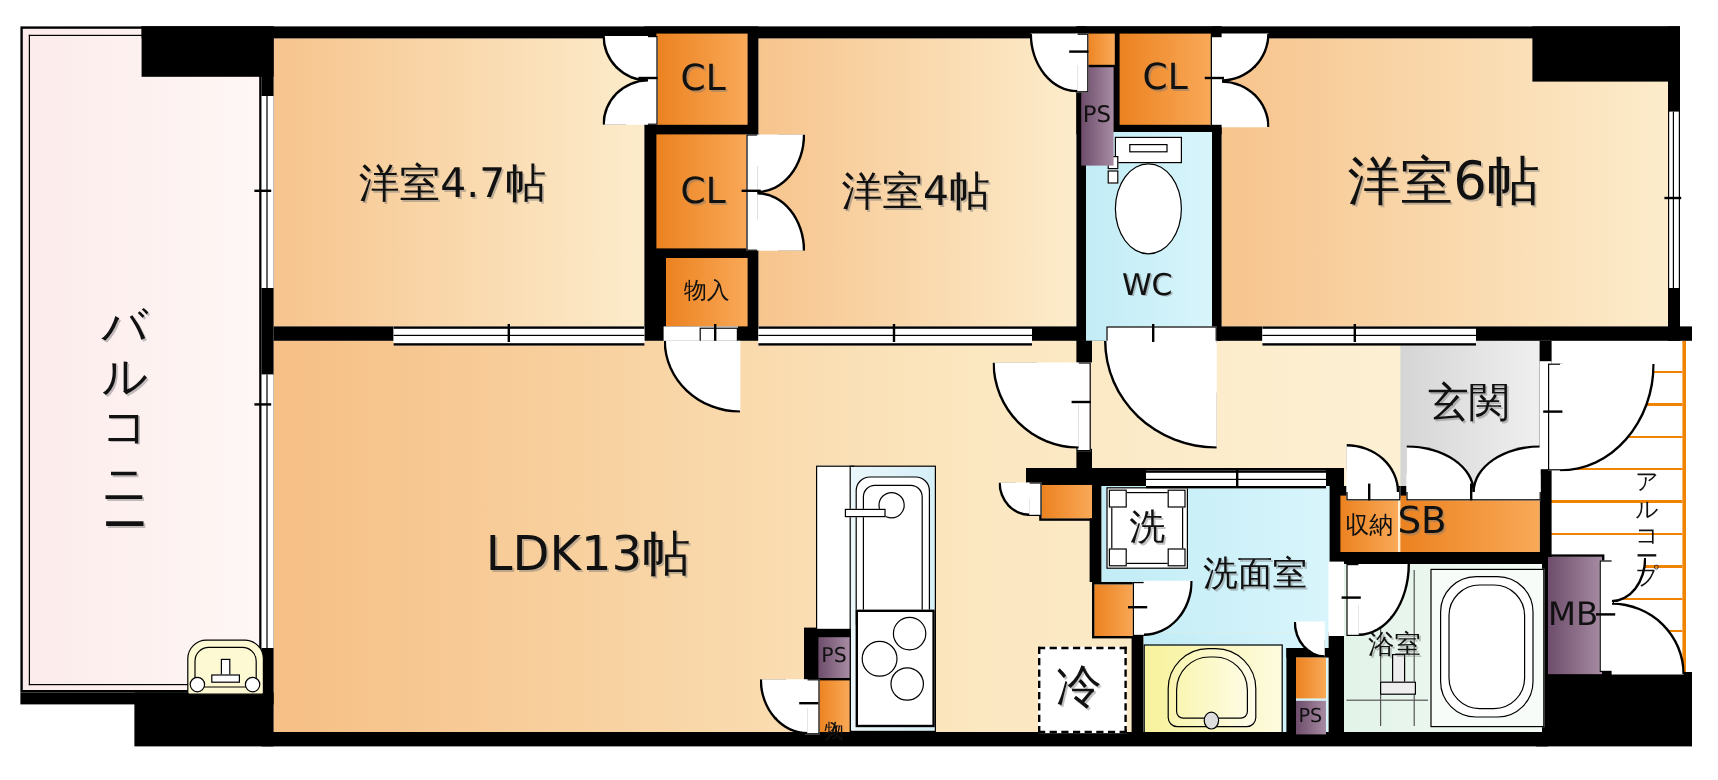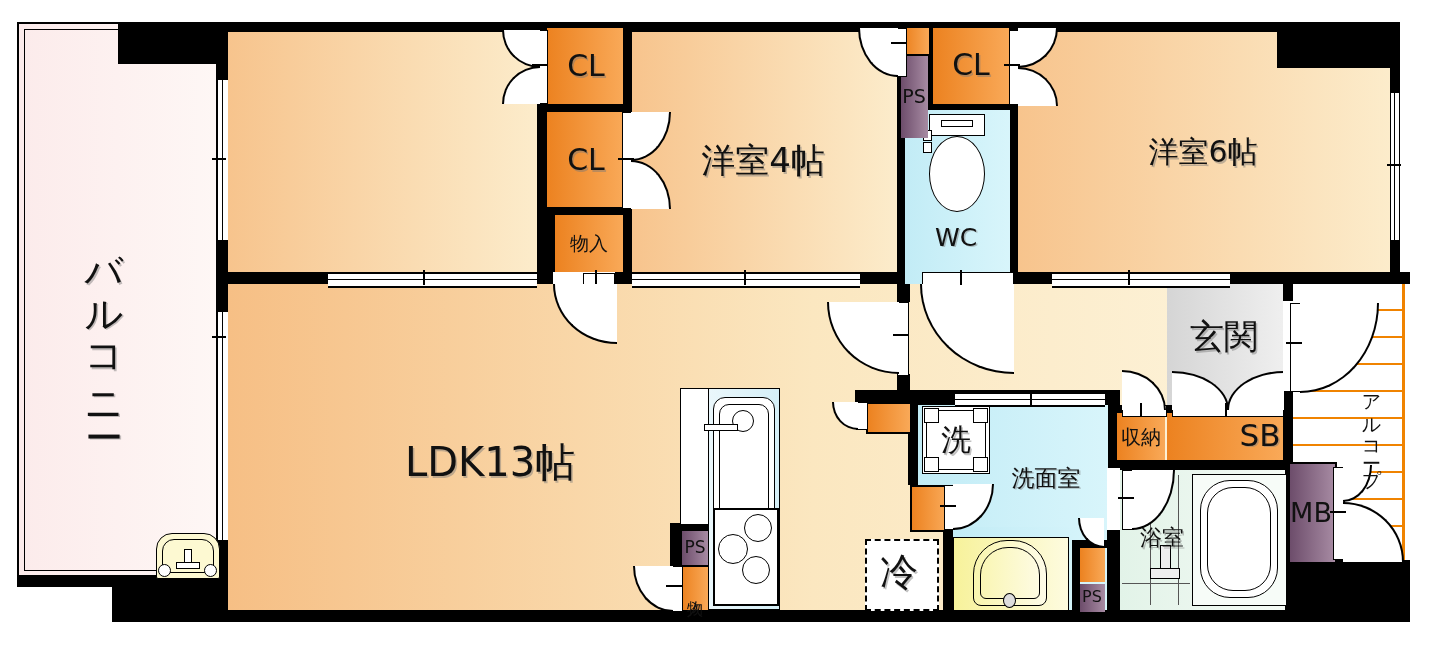--- a/index.html
+++ b/index.html
@@ -248,35 +248,36 @@
   <div class="tick" style="left:532px;top:64px;width:16px;height:2px;"></div>
   <div class="tick" style="left:618px;top:158px;width:16px;height:2px;"></div>
   <div class="tick" style="left:1004px;top:64px;width:16px;height:2px;"></div>
   <div class="tick" style="left:666px;top:585px;width:16px;height:2px;"></div>
   <div class="tick" style="left:940px;top:505px;width:16px;height:2px;"></div>
   <div class="tick" style="left:1118px;top:497px;width:16px;height:2px;"></div>
   <div class="tick" style="left:595px;top:270px;width:2px;height:14px;"></div>
   <div class="tick" style="left:891px;top:42px;width:16px;height:2px;"></div>
 
   <div class="label vtext" style="left:104px;top:325px;font-size:38px;letter-spacing:4px;">バルコニー</div>
+  <div class="label it" style="left:377px;top:153px;font-size:34px;">洋室4.7帖</div>
   <div class="label it" style="left:763px;top:160px;font-size:34px;">洋室4帖</div>
-  <div class="label it" style="left:1203px;top:152px;font-size:30px;">洋室6帖</div>
+  <div class="label it" style="left:1203px;top:152px;font-size:44px;">洋室6帖</div>
   <div class="label it" style="left:490px;top:462px;font-size:40px;">LDK13帖</div>
   <div class="label it" style="left:956px;top:237px;font-size:25px;">WC</div>
-  <div class="label" style="left:1046px;top:478px;font-size:23px;">洗面室</div>
+  <div class="label" style="left:1046px;top:478px;font-size:29px;">洗面室</div>
   <div class="label" style="left:1162px;top:538px;font-size:22px;">浴室</div>
   <div class="label" style="left:1224px;top:336px;font-size:34px;">玄関</div>
   <div class="label vtext" style="left:1372px;top:430px;font-size:19px;letter-spacing:2px;text-shadow:none;">アルコープ</div>
   <div class="label it" style="left:586px;top:66px;font-size:30px;">CL</div>
   <div class="label it" style="left:586px;top:160px;font-size:30px;">CL</div>
   <div class="label it" style="left:971px;top:65px;font-size:30px;">CL</div>
   <div class="label" style="left:589px;top:243px;font-size:19px;text-shadow:none;">物入</div>
   <div class="label vtext" style="left:695px;top:588px;font-size:16px;text-shadow:none;">物入</div>
   <div class="label" style="left:1141px;top:437px;font-size:20px;text-shadow:none;">収納</div>
-  <div class="label it" style="left:1260px;top:435px;font-size:31px;">SB</div>
+  <div class="label it" style="left:1185px;top:435px;font-size:31px;">SB</div>
   <div class="label it" style="left:1311px;top:512px;font-size:27px;text-shadow:none;">MB</div>
   <div class="label it" style="left:914px;top:96px;font-size:19px;text-shadow:none;">PS</div>
   <div class="label it" style="left:695px;top:547px;font-size:17px;text-shadow:none;">PS</div>
   <div class="label it" style="left:1092px;top:597px;font-size:16px;text-shadow:none;">PS</div>
   <div class="label" style="left:956px;top:440px;font-size:30px;">洗</div>
   <div class="label" style="left:899px;top:572px;font-size:38px;">冷</div>
 
 </div>
 
 </body></html>

